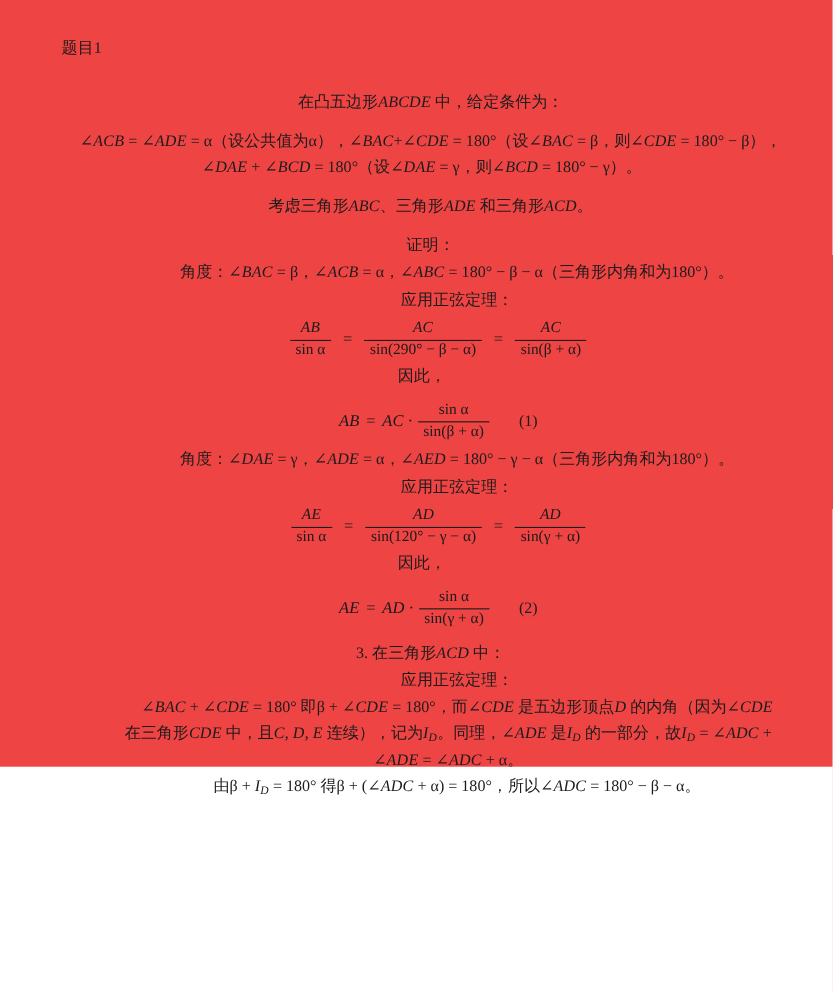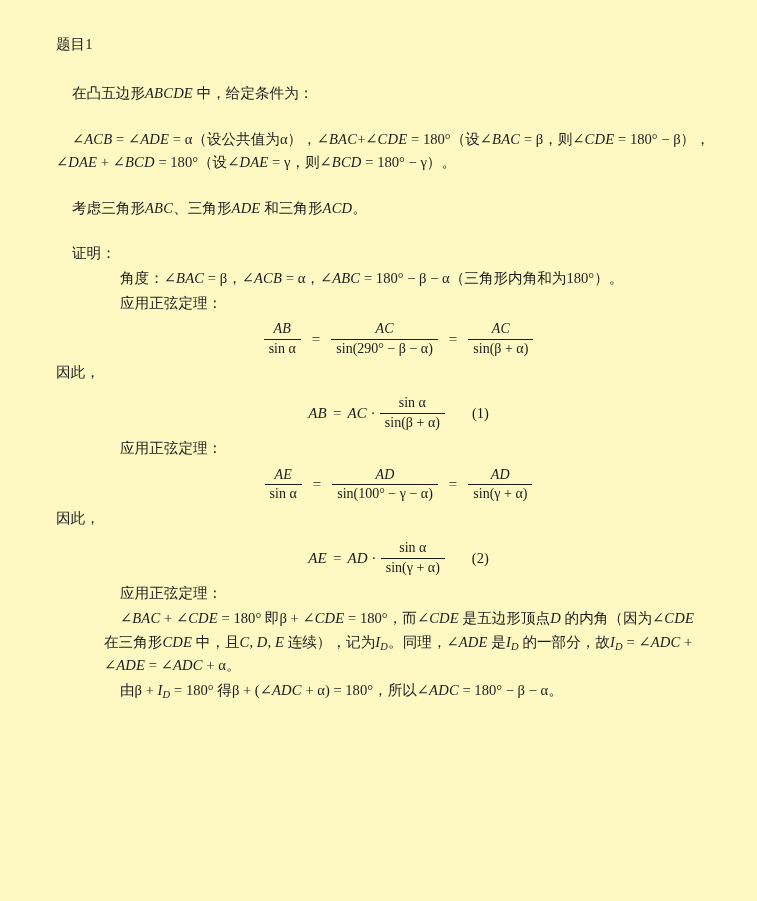--- a/index.html
+++ b/index.html
@@ -10,45 +10,45 @@
   body {
     width: 757px;
     height: 901px;
     overflow: hidden;
     font-family: "Liberation Serif", "DejaVu Serif", serif;
     color: #1a1a1a;
   }
   .page {
     position: relative;
     width: 757px;
-    height: 901px;
-    background: #fef9c3;
+    height: 697px;
+    background: #ef4444;
     padding: 0;
     box-sizing: border-box;
   }
   .content {
     position: absolute;
     left: 56px;
     top: 34px;
     width: 655px;
   }
 
   
   .para {
     font-size: 14.6px;
     line-height: 1.62;
-    text-align: left;
+    text-align: center;
     margin: 0;
     color: #1b1b1b;
   }
   .indent {
     text-indent: 16px;
   }
   .gap-lg { margin-top: 26px; }
-  .gap-md { margin-top: 22px; }
+  .gap-md { margin-top: 12px; }
   .gap-sm { margin-top: 3px; }
   .gap-xs { margin-top: 1px; margin-left: 48px; }
 
   .title {
     font-size: 14.6px;
     line-height: 1.5;
     margin: 0;
   }
 
   
@@ -154,32 +154,33 @@
         <span class="eqsym mr">=</span>
         <span class="mi">AC ·</span>
         <span class="frac">
           <span class="num mr">sin α</span>
           <span class="den mr">sin(β + α)</span>
         </span>
         <span class="eqnum mr">(1)</span>
       </span>
     </div>
 
+    <div class="para indent gap-xs">角度：∠<span class="mi">DAE</span> = γ，∠<span class="mi">ADE</span> = α，∠<span class="mi">AED</span> = 180° − γ − α（三角形内角和为180°）。</div>
     <div class="para indent gap-xs">应用正弦定理：</div>
 
     <div class="display">
       <span class="eq">
         <span class="frac">
           <span class="num mi">AE</span>
           <span class="den mr">sin α</span>
         </span>
         <span class="eqsym mr">=</span>
         <span class="frac">
           <span class="num mi">AD</span>
-          <span class="den mr">sin(100° − γ − α)</span>
+          <span class="den mr">sin(120° − γ − α)</span>
         </span>
         <span class="eqsym mr">=</span>
         <span class="frac">
           <span class="num mi">AD</span>
           <span class="den mr">sin(γ + α)</span>
         </span>
       </span>
     </div>
 
     <div class="para">因此，</div>
@@ -190,18 +191,19 @@
         <span class="eqsym mr">=</span>
         <span class="mi">AD ·</span>
         <span class="frac">
           <span class="num mr">sin α</span>
           <span class="den mr">sin(γ + α)</span>
         </span>
         <span class="eqnum mr">(2)</span>
       </span>
     </div>
 
+    <div class="para indent gap-md">3. 在三角形<span class="mi">ACD</span> 中：</div>
     <div class="para indent gap-xs">应用正弦定理：</div>
     <div class="para indent gap-xs">∠<span class="mi">BAC</span> + ∠<span class="mi">CDE</span> = 180° 即β + ∠<span class="mi">CDE</span> = 180°，而∠<span class="mi">CDE</span> 是五边形顶点<span class="mi">D</span> 的内角（因为∠<span class="mi">CDE</span> 在三角形<span class="mi">CDE</span> 中，且<span class="mi">C</span>, <span class="mi">D</span>, <span class="mi">E</span> 连续），记为<span class="mi">I<span class="sub">D</span></span>。同理，∠<span class="mi">ADE</span> 是<span class="mi">I<span class="sub">D</span></span> 的一部分，故<span class="mi">I<span class="sub">D</span></span> = ∠<span class="mi">ADC</span> + ∠<span class="mi">ADE</span> = ∠<span class="mi">ADC</span> + α。</div>
     <div class="para indent gap-xs">由β + <span class="mi">I<span class="sub">D</span></span> = 180° 得β + (∠<span class="mi">ADC</span> + α) = 180°，所以∠<span class="mi">ADC</span> = 180° − β − α。</div>
 
   </div>
 </div>
 
 </body></html>

